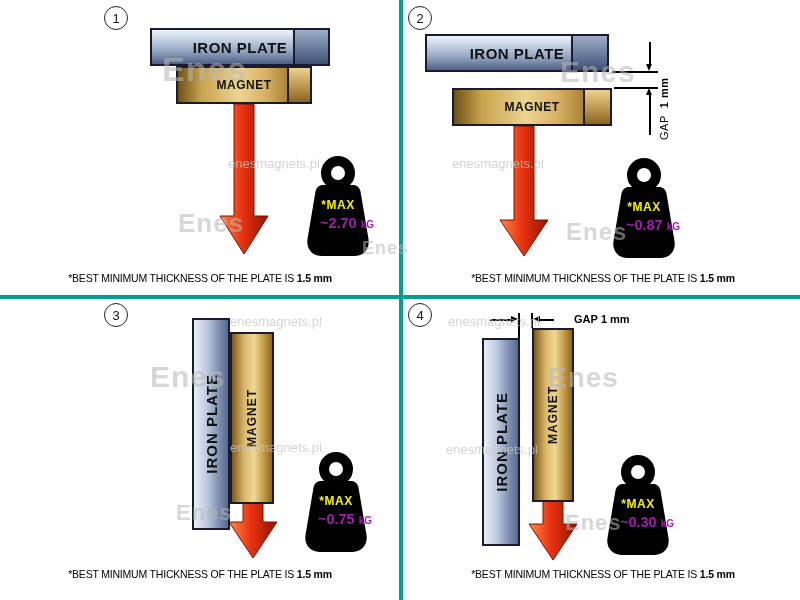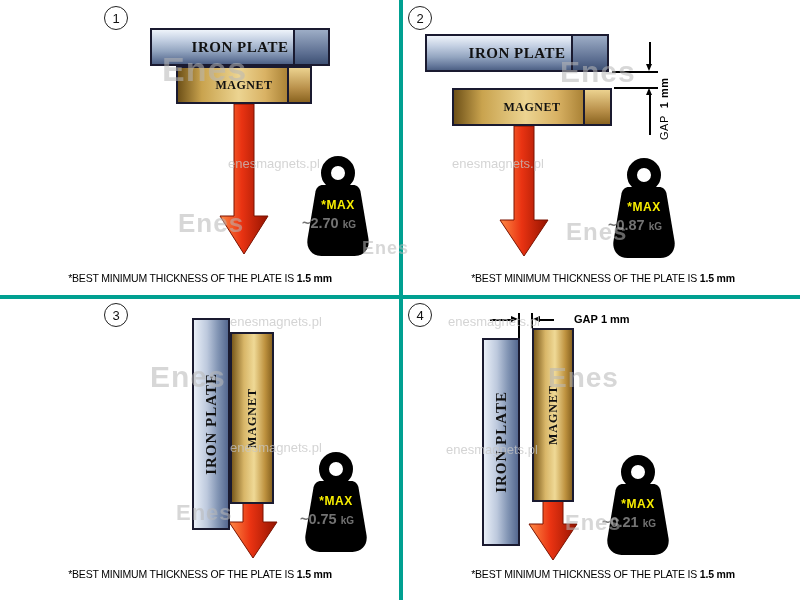--- a/index.html
+++ b/index.html
@@ -11,42 +11,42 @@
   .vdivider { position:absolute; left:399px; top:0; width:4px; height:600px; background:#00a091; z-index:3; }
   .hdivider { position:absolute; left:0; top:295px; width:800px; height:4px; background:#00a091; z-index:3; }
 
   
   .badge { position:absolute; width:22px; height:22px; border:1.5px solid #222; border-radius:50%;
            display:flex; align-items:center; justify-content:center; font-size:13px; z-index:5; background:#fff; }
 
   
   .bar { position:absolute; border:2px solid #1a1a30; box-sizing:border-box;
          display:flex; align-items:center; justify-content:center; z-index:2; }
-  .bar-label { position:relative; z-index:2; font-weight:bold; font-size:15px; letter-spacing:0.5px; white-space:nowrap;font-family:Liberation Serif, serif; }
+  .bar-label { position:relative; z-index:2; font-weight:bold; font-size:15px; letter-spacing:0.5px; white-space:nowrap; }
   .magnet-h .bar-label, .magnet-v .bar-label { font-size:12px;text-align:right; }
   .plate-h { background:linear-gradient(180deg,#eef3fa 0%,#c3cfe2 30%,#93a5c0 62%,#64779a 88%,#4d6084 100%); }
   .plate-h::after { content:""; position:absolute; top:0; right:0; width:19%; height:100%; z-index:1;
                     background:linear-gradient(180deg,#9dadc6 0%,#5b6d90 70%,#3e5174 100%); border-left:2px solid #1a1a30; }
   .magnet-h { background:linear-gradient(90deg,#6e5118 0%,#c9a34e 18%,#ecd491 46%,#d9b264 66%,#9c7428 88%,#7a5a1c 100%); }
   .magnet-h::after { content:""; position:absolute; top:0; right:0; width:16%; height:100%; z-index:1;
                      background:linear-gradient(180deg,#ecd28f 0%,#b9904a 60%,#8a6420 100%); border-left:2px solid #1a1a30; }
   .plate-v { background:linear-gradient(90deg,#e9eff8 0%,#bdc9dd 38%,#8295b4 70%,#556890 100%); }
   .magnet-v { background:linear-gradient(90deg,#7a5a1c 0%,#d8b668 30%,#efd996 55%,#bf9340 82%,#8a6420 100%); }
   .vlabel { writing-mode:vertical-rl; transform:rotate(180deg); font-weight:bold; font-size:15px; letter-spacing:1px; }
 
   
   .arrow { position:absolute; z-index:1; }
 
   
   .weight { position:absolute; width:72px; height:104px; z-index:4; }
   .weight svg { position:absolute; left:0; top:0; }
   .wmax { position:absolute; top:42px; left:0; width:100%; text-align:center;
           color:#f8ee00; font-weight:bold; font-size:12px; letter-spacing:0.5px; }
-  .wval { position:absolute; top:59px; left:0; width:100%; text-align:left;
-          color:#737373; font-weight:bold; font-size:14.5px; white-space:nowrap; }
+  .wval { position:absolute; top:59px; left:0; width:100%; text-align:right;
+          color:#a21caf; font-weight:bold; font-size:14.5px; white-space:nowrap; }
   .wunit { font-size:10px; }
 
   
   .caption { position:absolute; width:400px; text-align:center; font-size:10.5px; color:#000; z-index:4; letter-spacing:-0.2px; }
   .caption b { font-size:10.5px; }
 
   
   .dim { position:absolute; background:#000; z-index:4; }
   .tri { position:absolute; width:0; height:0; z-index:4; }
   .tri-down { border-left:3.5px solid transparent; border-right:3.5px solid transparent; border-top:7px solid #000; }
@@ -199,21 +199,21 @@
   <svg class="arrow" style="left:527px; top:470px;" width="52" height="92" viewBox="0 0 52 92">
     <polygon points="16,0 36,0 36,54 50,54 26,90 2,54 16,54" fill="url(#agrad)" stroke="#7a1200" stroke-width="1"></polygon>
   </svg>
 
   <div class="weight" style="left:602px; top:455px;">
     <svg width="72" height="104" viewBox="0 0 72 104">
       <circle cx="36" cy="17" r="12" fill="none" stroke="#000" stroke-width="10"></circle>
       <path d="M21,29 L51,29 C55,29 57.5,31.5 58.5,35.5 L66.5,83 C68,92.5 62,100 52.5,100 L19.5,100 C10,100 4,92.5 5.5,83 L13.5,35.5 C14.5,31.5 17,29 21,29 Z" fill="#000"></path>
     </svg>
     <span class="wmax">*MAX</span>
-    <span class="wval"><span>~0.21</span>&nbsp;<span class="wunit">kG</span></span>
+    <span class="wval"><span>~0.30</span>&nbsp;<span class="wunit">kG</span></span>
   </div>
 
   <div class="caption" style="left:403px; top:568px;">
     <span>*BEST MINIMUM THICKNESS OF THE PLATE IS</span>&nbsp;<b>1.5 mm</b>
   </div>
 
   <span class="wm logo" style="left:162px; top:50px; font-size:34px;">Enes</span>
   <span class="wm site" style="left:228px; top:156px;">enesmagnets.pl</span>
   <span class="wm logo" style="left:178px; top:208px; font-size:26px;">Enes</span>
   <span class="wm logo" style="left:362px; top:238px; font-size:18px;">Enes</span>

